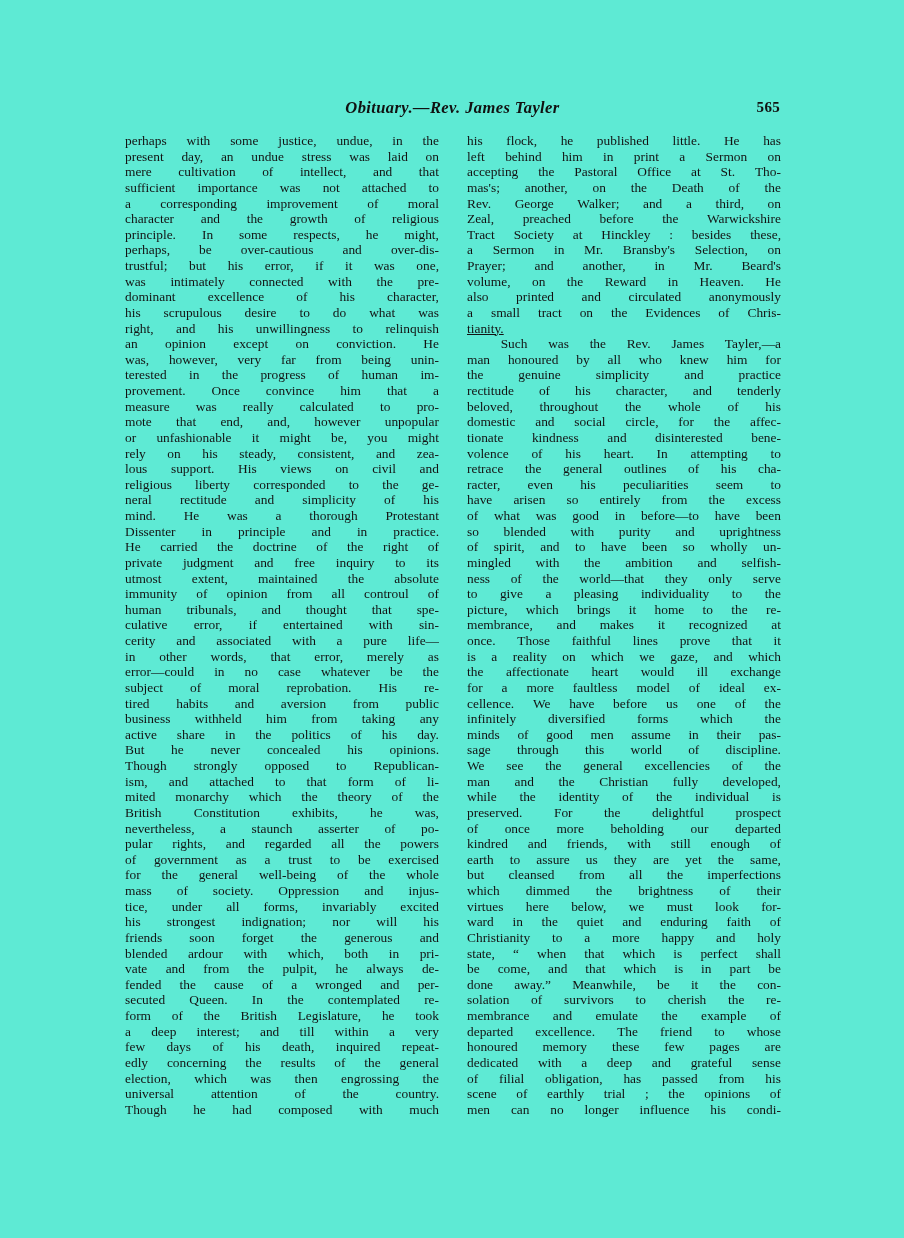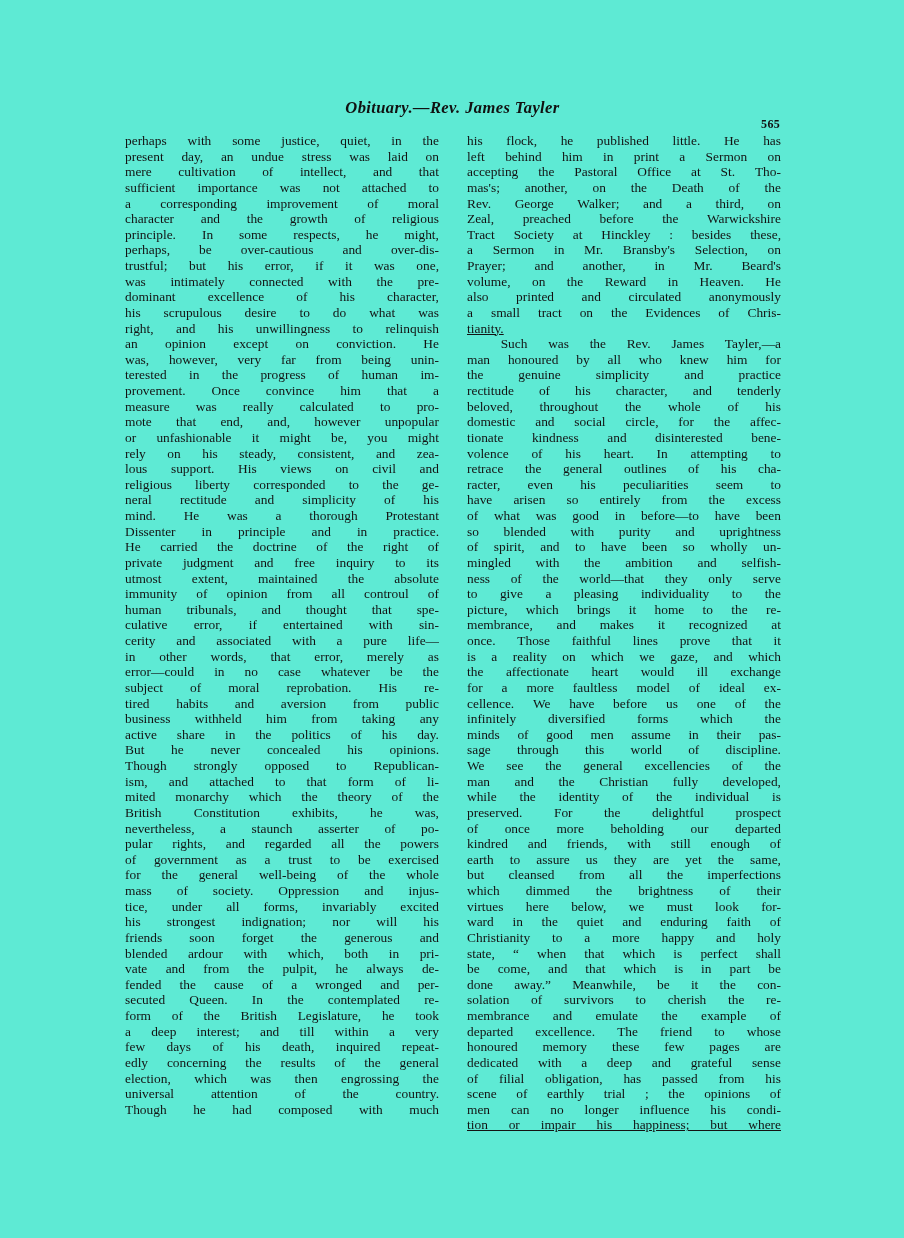--- a/index.html
+++ b/index.html
@@ -38,23 +38,23 @@
     font-style: italic;
     font-weight: bold;
     font-size: 16.5px;
     letter-spacing: 0.4px;
     white-space: nowrap;
   }
 
   .running-head-folio {
     position: absolute;
     right: 0;
-    top: 19px;
+    top: 1px;
     font-weight: bold;
-    font-size: 12px;
+    font-size: 15px;
     letter-spacing: 0.3px;
     text-align: center;
   }
 
   
   .columns {
     position: absolute;
     top: 133px;
     left: 125px;
     width: 656px;
@@ -116,21 +116,21 @@
   </div>
 
   <div class="columns">
     <div class="column">
       <div class="col-para" id="left-col">
           <span class="line justify">
             <span>perhaps</span>
             <span>with</span>
             <span>some</span>
             <span>justice,</span>
-            <span>quiet,</span>
+            <span>undue,</span>
             <span>in</span>
             <span>the</span>
           </span>
           <span class="line justify">
             <span>present</span>
             <span>day,</span>
             <span>an</span>
             <span>undue</span>
             <span>stress</span>
             <span>was</span>
@@ -1199,18 +1199,17 @@
           </span>
           <span class="line justify">
             <span>men</span>
             <span>can</span>
             <span>no</span>
             <span>longer</span>
             <span>influence</span>
             <span>his</span>
             <span>condi-</span>
           </span>
-          <span class="line natural">tion or impair his happiness; but where</span>
         </div>
     </div>
   </div>
 
 </div>
 
 </body></html>

